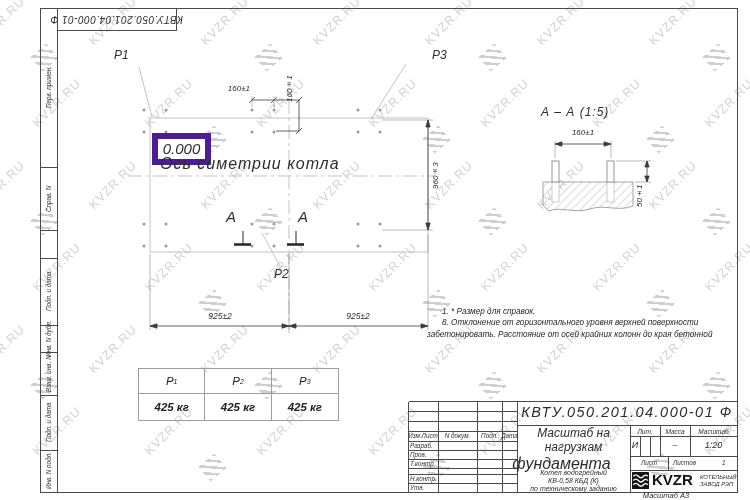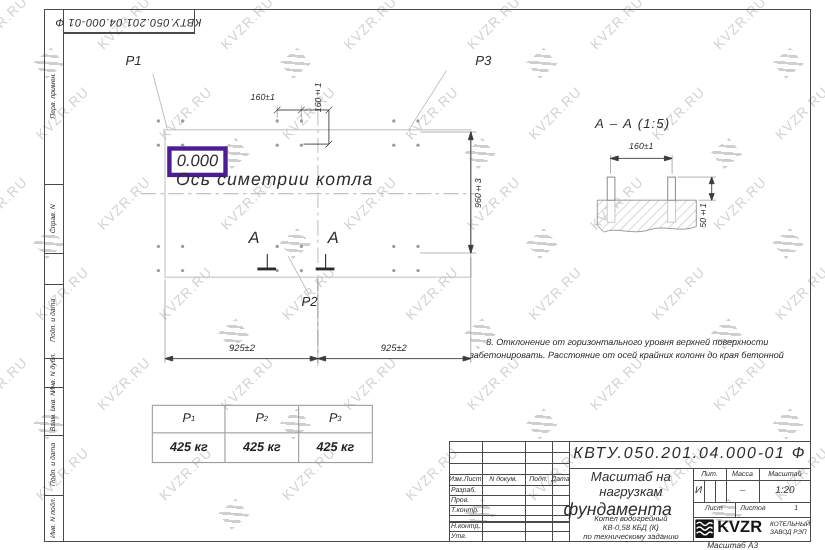--- a/index.html
+++ b/index.html
@@ -10,21 +10,21 @@
   .ctr{display:flex;align-items:center;justify-content:center;text-align:center;}
   .vtext{position:absolute;writing-mode:vertical-rl;transform:rotate(180deg);
          display:flex;align-items:center;justify-content:center;
          font-style:italic;color:#2d2d2d;white-space:nowrap;}
   .wm-text{position:absolute;color:#d3d3d3;font-size:12.5px;letter-spacing:1px;
            transform:rotate(-45deg);white-space:nowrap;z-index:0;}
   .wm-logo{position:absolute;width:21px;height:19px;transform:rotate(-40deg);z-index:0;
            background:repeating-linear-gradient(45deg,#cfcfcf 0 2.5px,rgba(0,0,0,0) 2.5px 6.5px);}
   svg.draw{position:absolute;left:0;top:0;z-index:2;pointer-events:none;}
   .txtlyr{z-index:3;}
-  .box{position:absolute;border:4px solid #4c1d95;}
+  .box{position:absolute;border:6px solid #4c1d95;}
   .notes div{font-style:italic;color:#252525;font-size:8.2px;line-height:11.3px;white-space:nowrap;}
   .notes .ind{padding-left:15px;}
   .ltable{position:absolute;left:138px;top:368px;width:199px;height:51px;
           display:grid;grid-template-columns:1fr 1fr 1fr;grid-template-rows:25px 26px;
           border:1px solid #9d9d9d;z-index:3;}
   .ltable .cell{border-right:1px solid #9d9d9d;border-bottom:1px solid #9d9d9d;
           display:flex;align-items:center;justify-content:center;
           font-style:italic;color:#222;font-size:11.5px;}
   .ltable .cell:nth-child(3n){border-right:none;}
   .ltable .cell:nth-child(n+4){border-bottom:none;font-weight:bold;}
@@ -273,20 +273,21 @@
     <div class="t ctr" style="left:334px;top:312px;width:48px;font-size:8.5px;">925±2</div>
 
     <div class="t" style="left:226px;top:209px;font-size:15px;">А</div>
     <div class="t" style="left:298px;top:209px;font-size:15px;">А</div>
 
     <div class="t" style="left:541px;top:106px;font-size:12px;letter-spacing:1px;">А – А (1:5)</div>
     <div class="t ctr" style="left:558px;top:129px;width:50px;font-size:8px;">160±1</div>
     <div class="vtext" style="left:634px;top:183px;width:11px;height:26px;font-size:8px;">50±1</div>
 
     <div class="notes" style="position:absolute;left:427px;top:306px;width:310px;">
+      <div class="ind">1. * Размер для справок.</div>
       <div class="ind">8. Отклонение от горизонтального уровня верхней поверхности</div>
       <div>забетонировать. Расстояние от осей крайних колонн до края бетонной</div>
     </div>
 
     <div class="ltable">
       <div class="cell">
           <span>P</span>
           <sub>1</sub>
         </div>
       <div class="cell">

